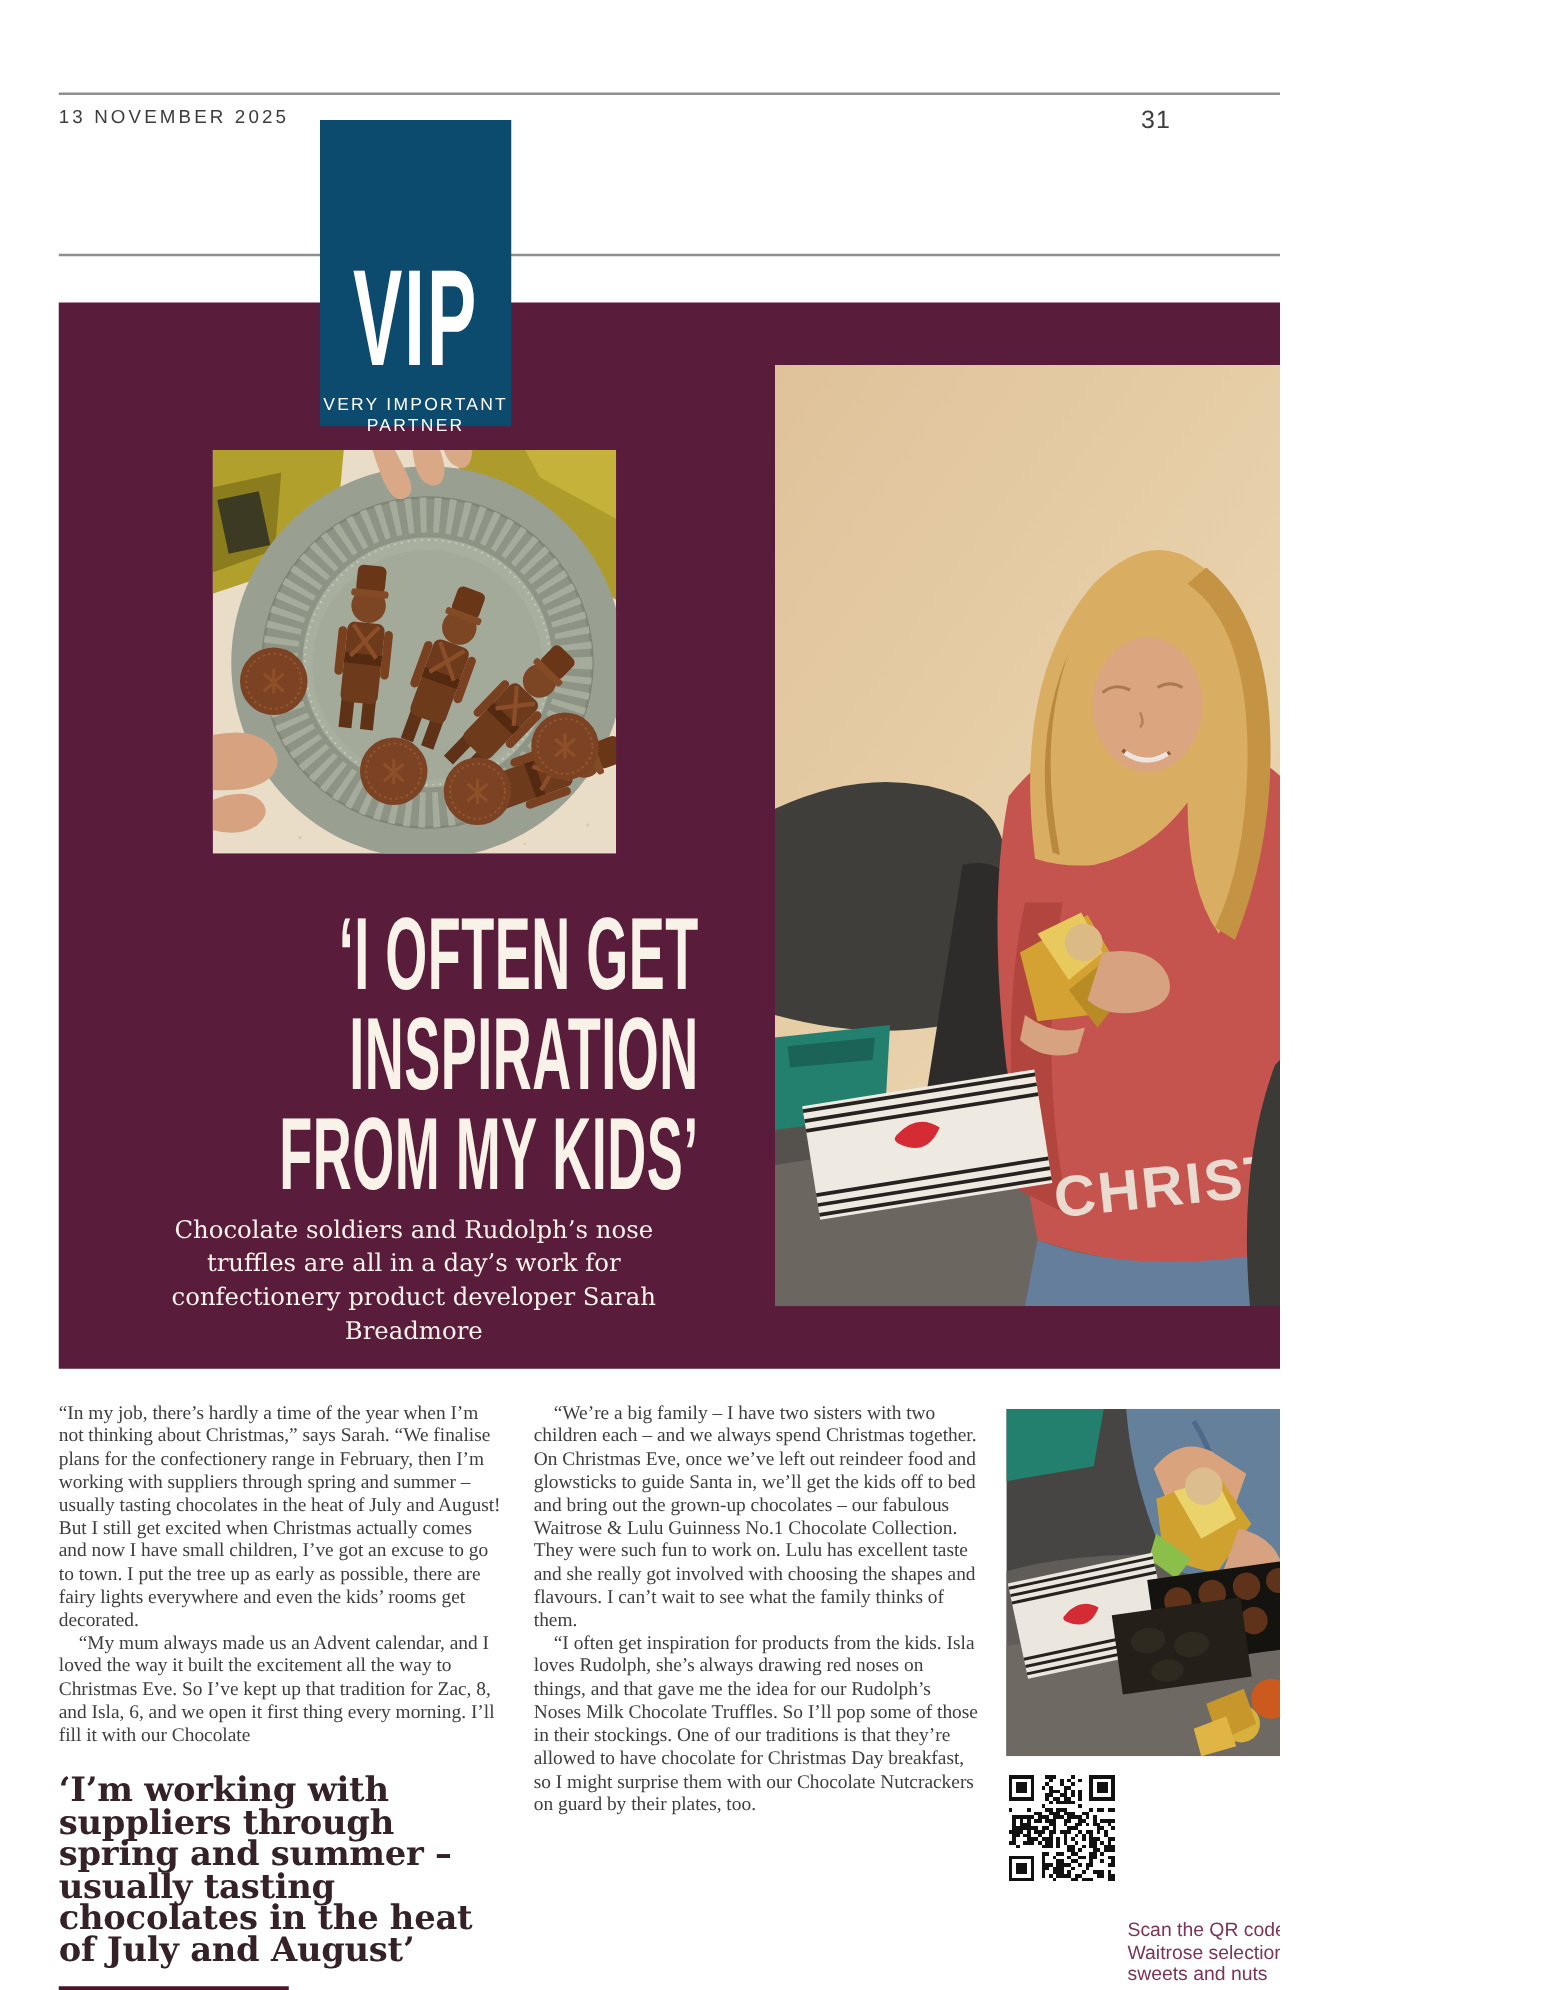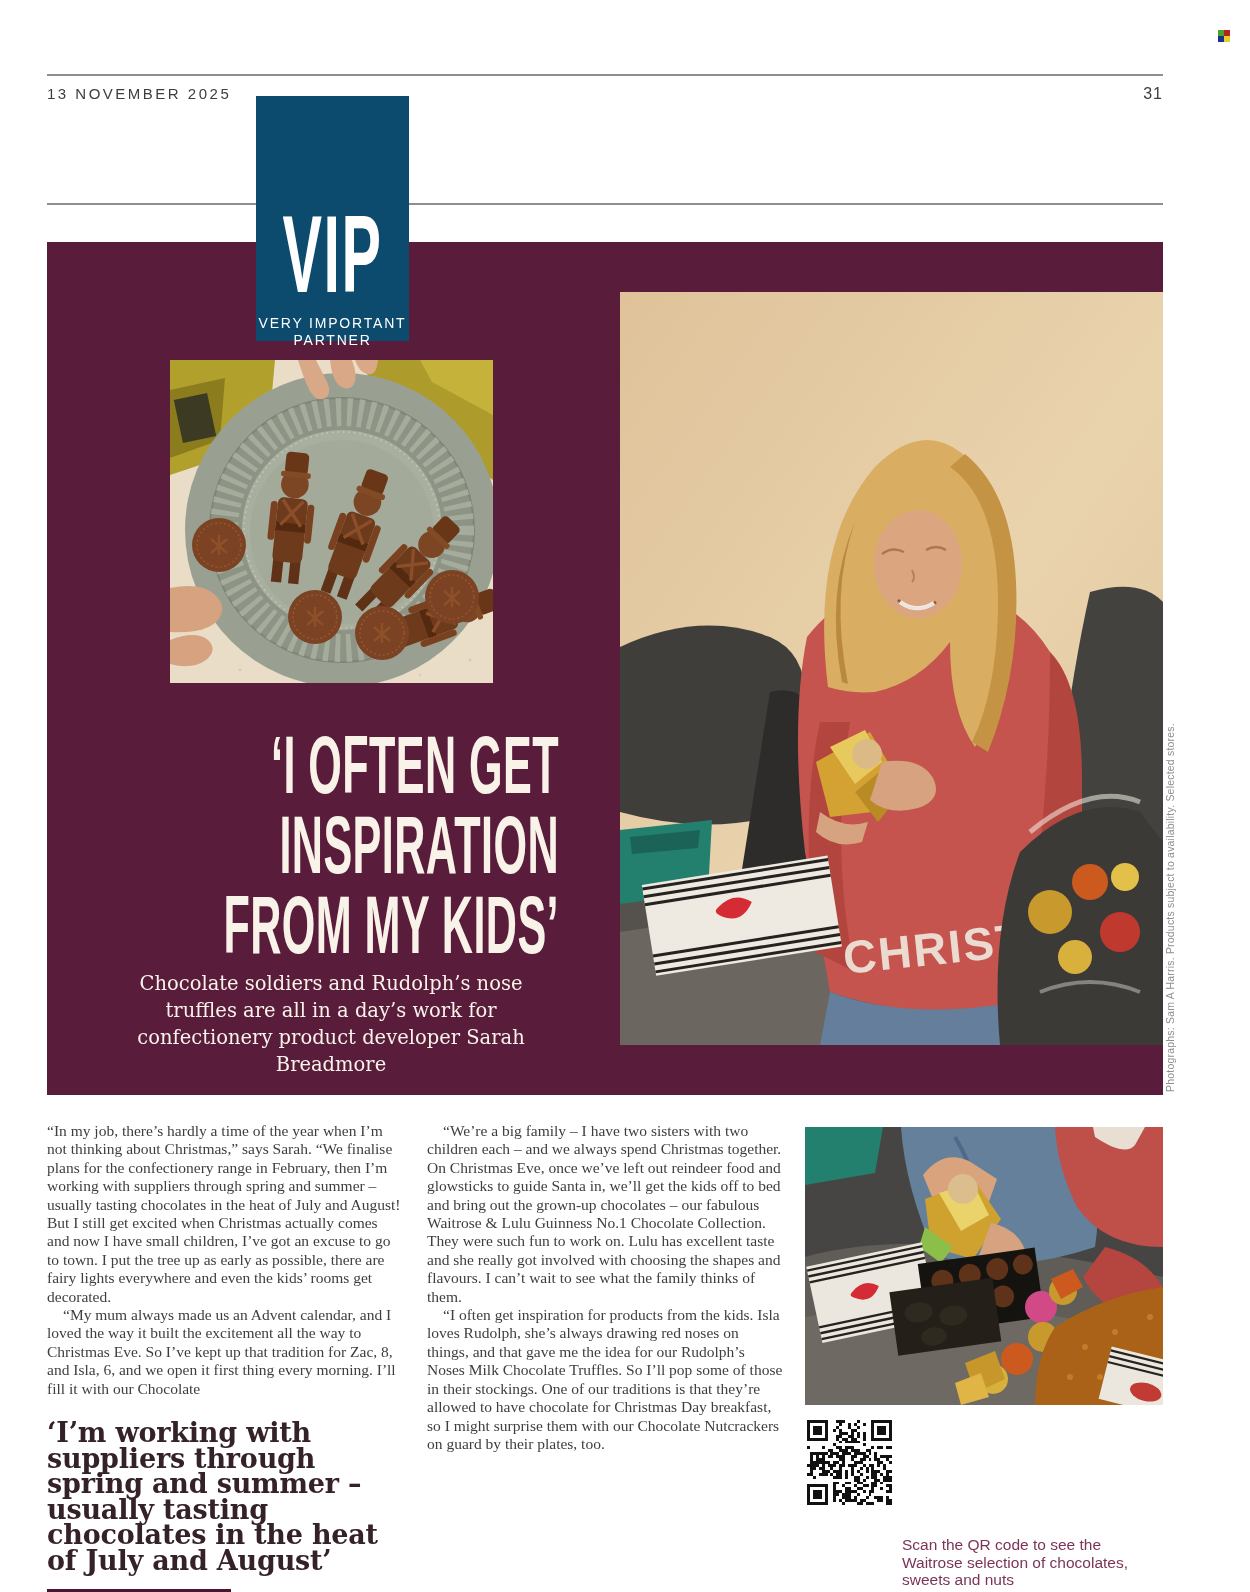--- a/index.html
+++ b/index.html
@@ -1,32 +1,32 @@
 <!DOCTYPE html>
 <html><head>
 <meta charset="utf-8">
 <style>
   * { margin:0; padding:0; box-sizing:border-box; }
   html,body { background:#ffffff; }
   .page {
-    position:relative; width:1250px; height:1592px;
+    position:relative; width:1024px; height:1592px;
     background:#ffffff; overflow:hidden;
     font-family:"Liberation Sans", sans-serif;
   }
   
   .rule { position:absolute; left:47px; width:1116px; height:2px; background:#8f8f8f; }
   .rule-top { top:74px; }
   .rule-mid { top:203px; }
   .issue-date {
     position:absolute; left:47px; top:85px;
     font-size:15px; letter-spacing:2.5px; color:#3d3d3d; font-weight:400;
   }
   .page-number {
     position:absolute; right:87px; top:85px;
-    font-size:16px; color:#3d3d3d; letter-spacing:1px;
+    font-size:20px; color:#3d3d3d; letter-spacing:1px;
   }
   .corner-logo { position:absolute; left:1218px; top:30px; width:12px; height:12px;
     display:grid; grid-template-columns:6px 6px; grid-template-rows:6px 6px; }
   .corner-logo span { display:block; }
 
   
   .vip-box {
     position:absolute; left:256px; top:96px; width:153px; height:245px;
     background:#0c4a6e; z-index:5; text-align:center;
   }

